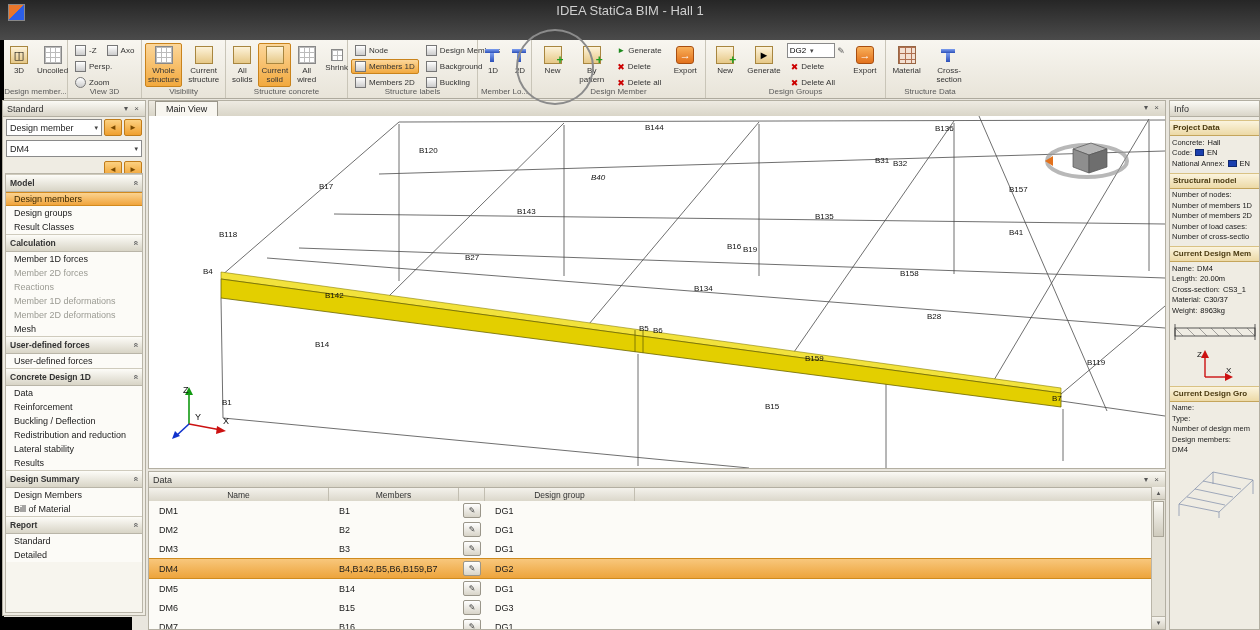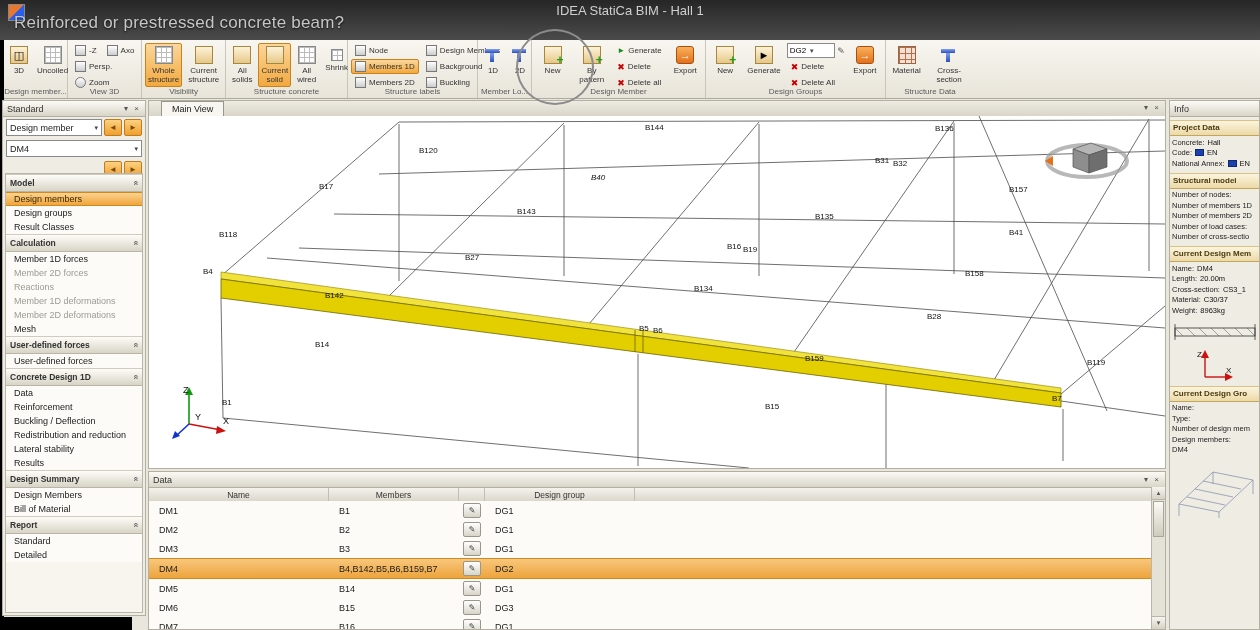--- a/index.html
+++ b/index.html
@@ -84,21 +84,21 @@
   .nav-item.disabled{color:#9b9b93;}
   .nav-item.selected{background:linear-gradient(#fbd390,#f0a43c);border-top:1px solid #d28a1e;
                      border-bottom:1px solid #d28a1e;height:12px;line-height:12px;color:#3a2800;}
 
   
   .mainview{position:absolute;left:148px;top:100px;width:1018px;height:369px;z-index:5;
             background:#e9e6de;border:1px solid #b3afa2;box-sizing:border-box;}
   .mv-head{height:15px;display:flex;align-items:flex-end;background:linear-gradient(#eeebe2,#d9d5c8);
            border-bottom:1px solid #9a968a;position:relative;}
   .mv-tab{height:14px;line-height:14px;padding:0 10px;font-size:9px;color:#222;background:#f8f6f0;
-          border:1px solid #9a968a;border-bottom:none;margin-left:12px;}
+          border:1px solid #9a968a;border-bottom:none;margin-left:6px;}
   .mv-icons{position:absolute;right:4px;top:2px;font-size:8px;color:#555;letter-spacing:2px;}
   .viewport{position:absolute;left:0;top:15px;width:1016px;height:352px;background:#fff;overflow:hidden;}
   .beam-label{position:absolute;font-size:8px;color:#111;white-space:nowrap;}
   .triad{position:absolute;left:22px;bottom:28px;width:60px;height:56px;}
   .viewcube{position:absolute;right:28px;top:18px;width:100px;height:52px;}
 
   
   .datapanel{position:absolute;left:148px;top:471px;width:1018px;height:159px;background:#efece3;
              border:1px solid #b3afa2;box-sizing:border-box;z-index:5;}
   .thead{display:flex;height:14px;background:linear-gradient(#f4f2ec,#d9d5c8);
@@ -137,21 +137,20 @@
   .black-patch{position:absolute;left:0;top:617px;width:132px;height:13px;background:#000;z-index:50;}
 </style>
 </head>
 <body>
 
 <div class="app"></div>
 
 <div class="titlebar">
   <span class="app-icon"></span>
   <div class="win-title">IDEA StatiCa BIM - Hall 1</div>
-  <div class="video-title">Reinforced or prestressed concrete beam?</div>
 </div>
 
 <div class="ribbon">
 
   <div class="rgroup" style="width:64px">
     <div class="rbtn">
       <span class="ric ic-box">◫</span>
       <span class="rlbl">3D</span>
     </div>
     <div class="rbtn">
@@ -458,21 +457,21 @@
         <span class="beam-label" style="left: 744px; top: 43px;">B32</span>
         <span class="beam-label" style="left: 860px; top: 69px;">B157</span>
         <span class="beam-label" style="left: 170px; top: 66px;">B17</span>
         <span class="beam-label" style="left: 368px; top: 91px;">B143</span>
         <span class="beam-label" style="left: 666px; top: 96px;">B135</span>
         <span class="beam-label" style="left: 860px; top: 112px;">B41</span>
         <span class="beam-label" style="left: 70px; top: 114px;">B118</span>
         <span class="beam-label" style="left: 316px; top: 137px;">B27</span>
         <span class="beam-label" style="left: 578px; top: 126px;">B16</span>
         <span class="beam-label" style="left: 594px; top: 129px;">B19</span>
-        <span class="beam-label" style="left: 816px; top: 153px;">B158</span>
+        <span class="beam-label" style="left: 751px; top: 153px;">B158</span>
         <span class="beam-label" style="left: 54px; top: 151px;">B4</span>
         <span class="beam-label" style="left: 176px; top: 175px;">B142</span>
         <span class="beam-label" style="left: 545px; top: 168px;">B134</span>
         <span class="beam-label" style="left: 778px; top: 196px;">B28</span>
         <span class="beam-label" style="left: 166px; top: 224px;">B14</span>
         <span class="beam-label" style="left: 490px; top: 208px;">B5</span>
         <span class="beam-label" style="left: 504px; top: 210px;">B6</span>
         <span class="beam-label" style="left: 656px; top: 238px;">B159</span>
         <span class="beam-label" style="left: 938px; top: 242px;">B119</span>
         <span class="beam-label" style="left: 616px; top: 286px;">B15</span>

